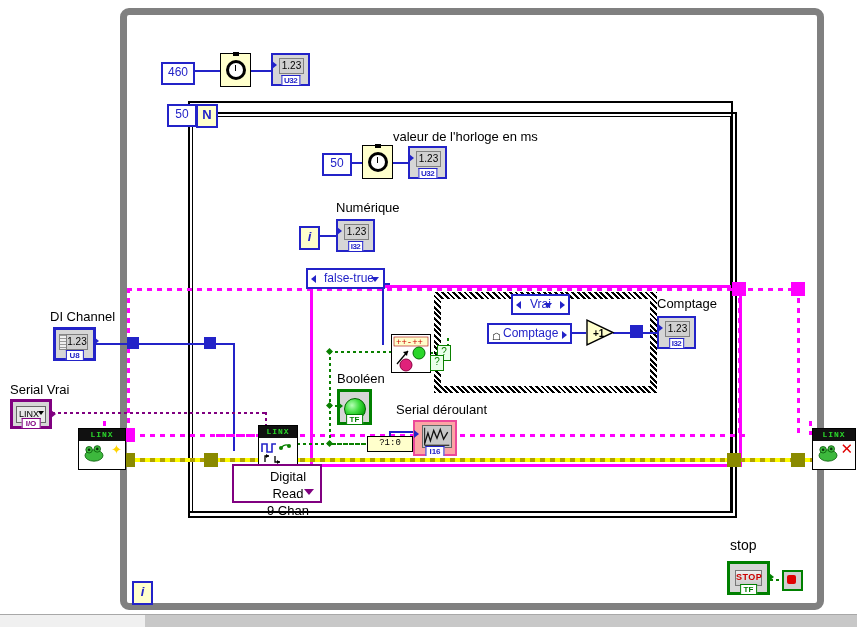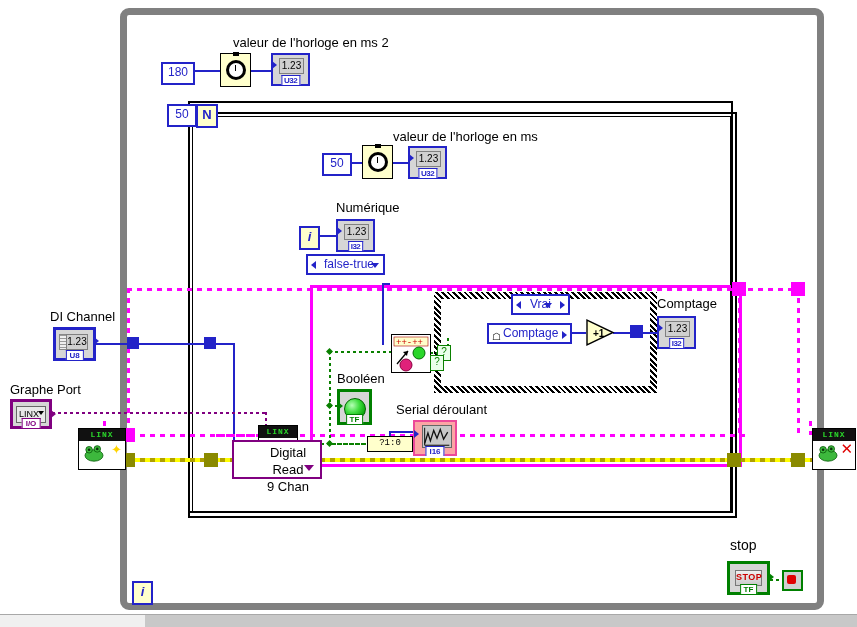--- a/index.html
+++ b/index.html
@@ -264,21 +264,21 @@
   <div class="tun olive" style="left:121px;top:453px;width:14px;height:14px;"></div>
   <div class="tun olive" style="left:204px;top:453px;width:14px;height:14px;"></div>
   <div class="tun olive" style="left:727px;top:453px;width:14px;height:14px;"></div>
   <div class="tun olive" style="left:791px;top:453px;width:14px;height:14px;"></div>
 
   <div class="greenpt" style="left:326px;top:348px;"></div>
   <div class="greenpt" style="left:326px;top:402px;"></div>
   <div class="greenpt" style="left:326px;top:440px;"></div>
   <div class="greenpt" style="left:290px;top:440px;"></div>
 
-  <div class="const" style="left:161px;top:62px;width:30px;height:19px;">180</div>
+  <div class="const" style="left:161px;top:62px;width:30px;height:19px;">460</div>
 
   <div class="const" style="left:167px;top:104px;width:26px;height:19px;">50</div>
 
   <div class="nterm" style="left:196px;top:104px;width:18px;height:20px;">N</div>
 
   <div class="const" style="left:322px;top:153px;width:26px;height:19px;">50</div>
 
   <div class="iterm" style="left:299px;top:226px;width:17px;height:20px;">i</div>
 
   <div class="iterm" style="left:132px;top:581px;width:17px;height:20px;">i</div>
@@ -286,21 +286,20 @@
   <div class="wait" style="left:220px;top:53px;width:31px;height:34px;">
     <div class="stem"></div>
     <div class="watch"></div>
   </div>
 
   <div class="wait" style="left:362px;top:145px;width:31px;height:34px;">
     <div class="stem"></div>
     <div class="watch"></div>
   </div>
 
-  <div class="lbl" style="left:233px;top:36px;">valeur de l'horloge en ms 2</div>
   <div class="ind" style="left:271px;top:53px;width:39px;height:33px;">
     <div class="arrow"></div>
     <div class="inner">1.23</div>
     <div class="dtype">U32</div>
   </div>
 
   <div class="lbl" style="left:393px;top:130px;">valeur de l'horloge en ms</div>
   <div class="ind" style="left:408px;top:146px;width:39px;height:33px;">
     <div class="arrow"></div>
     <div class="inner">1.23</div>
@@ -342,37 +341,37 @@
   </div>
 
   <div class="lbl" style="left:50px;top:310px;">DI Channel</div>
   <div class="ctrl" style="left:53px;top:327px;width:43px;height:34px;">
     <div class="knurl"></div>
     <div class="inner">1.23</div>
     <div class="oarrow"></div>
     <div class="dtype">U8</div>
   </div>
 
-  <div class="lbl" style="left:10px;top:383px;">Graphe Port</div>
+  <div class="lbl" style="left:10px;top:383px;">Serial Vrai</div>
   <div class="visa" style="left:10px;top:399px;width:42px;height:30px;">
     <div class="inner">LINX</div>
     <div class="caret"></div>
     <div class="oarrow"></div>
     <div class="dtype">I/O</div>
   </div>
 
   <div class="lbl big" style="left:730px;top:538px;">stop</div>
   <div class="stopctrl" style="left:727px;top:561px;width:43px;height:34px;">
     <div class="cap">STOP</div>
     <div class="oarrow"></div>
     <div class="dtype">TF</div>
   </div>
   <div class="stopterm" style="left:782px;top:570px;"></div>
 
-  <div class="caseselector" style="left:306px;top:254px;width:79px;height:21px;">
+  <div class="caseselector" style="left:306px;top:268px;width:79px;height:21px;">
     <span class="lt"></span>
     <span>false-true</span>
     <span class="dn"></span>
   </div>
 
   <div class="caseselector2" style="left:511px;top:294px;width:59px;height:21px;padding:0 17px;">
     <span class="lt"></span>
     <span>Vrai</span>
     <span class="dn"></span>
     <span class="rt"></span>
@@ -430,21 +429,21 @@
         <circle cx="22" cy="10" r="2" fill="#0a8000"></circle>
         <circle cx="30" cy="8" r="2" fill="#0a8000"></circle>
         <path d="M6 24 L6 18 L10 18" fill="none" stroke="#000" stroke-width="1.3"></path>
         <polygon points="10,18 7,16 7,20" fill="#000"></polygon>
         <path d="M16 18 L16 24 L21 24" fill="none" stroke="#000" stroke-width="1.3"></path>
         <polygon points="21,24 18,22 18,26" fill="#000"></polygon>
       </svg>
     </div>
   </div>
 
-  <div class="subvilbl" style="left:232px;top:440px;width:90px;height:39px;padding-left:22px;">
+  <div class="subvilbl" style="left:232px;top:464px;width:90px;height:39px;padding-left:22px;">
     <div>Digital Read</div>
     <div>9 Chan</div>
     <span class="tri"></span>
   </div>
 
   <div class="linx" style="left:812px;top:428px;width:44px;height:42px;">
     <div class="bar">LINX</div>
     <div class="body">
       <svg class="frog" viewBox="0 0 26 22">
         <ellipse cx="13" cy="14" rx="11" ry="7" fill="#3db83d" stroke="#0a5c0a" stroke-width="1"></ellipse>

